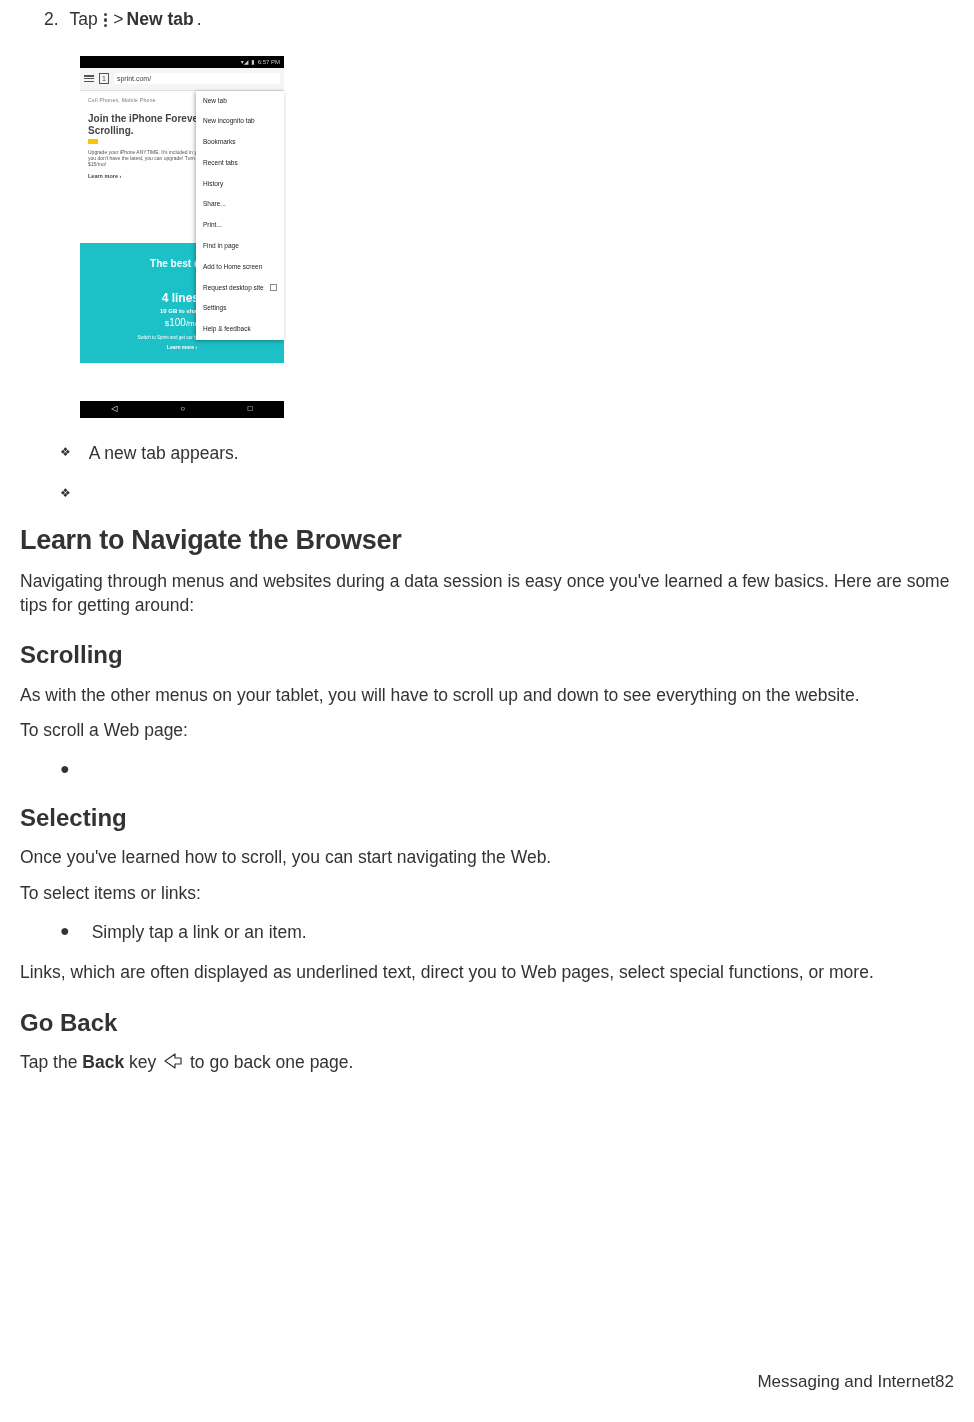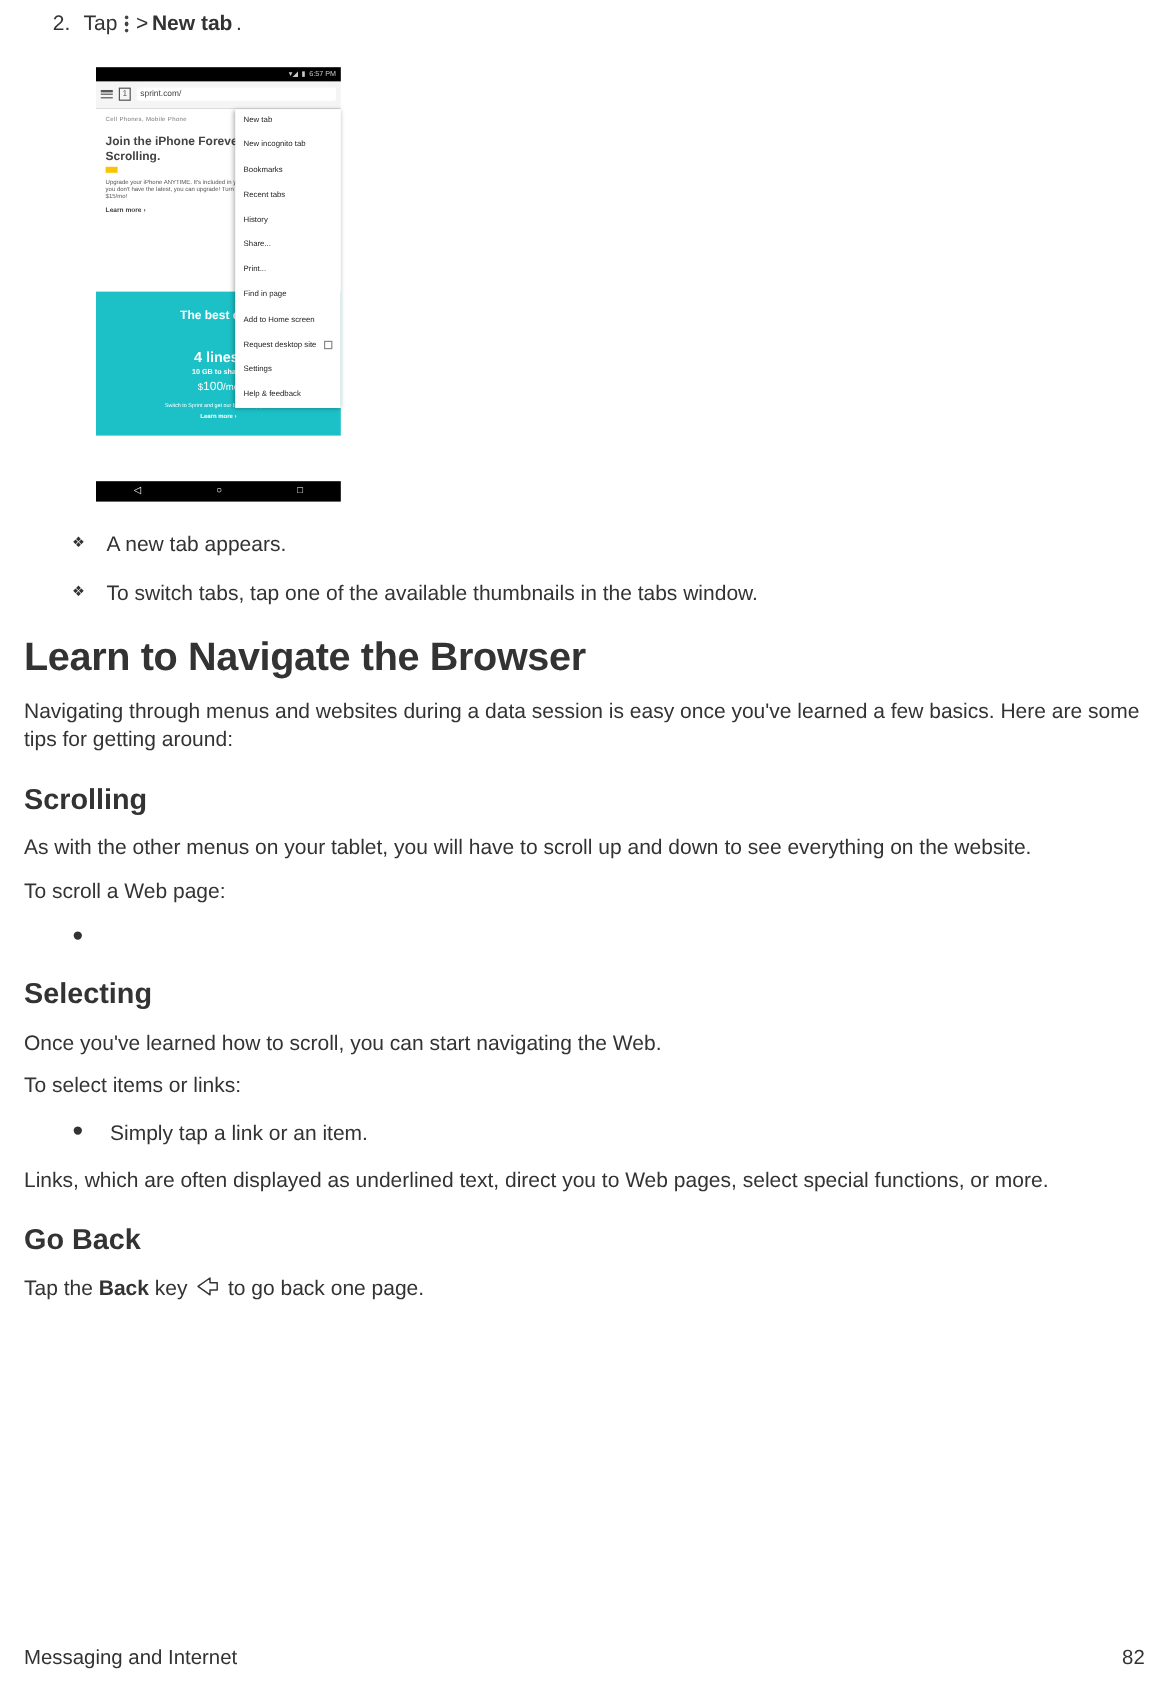--- a/index.html
+++ b/index.html
@@ -94,35 +94,35 @@
     }
     .navbar .ni { color:#fff; font-size:8px; }
     
     .diamond-list { margin: 10px 0 0 40px; }
     .diamond-item { display:flex; gap:18px; margin:18px 0; align-items:flex-start; }
     .diamond { font-size:12px; line-height:1.7; color:#333; }
     .dot-list { margin: 10px 0 0 40px; }
     .dot-item { display:flex; gap:22px; margin:16px 0; align-items:flex-start; }
     .dot { font-size:16px; line-height:1.3; color:#333; }
     h1.big {
-      font-size: 33px;
+      font-size: 27px;
       font-weight: 900;
       margin-top: 18px;
       margin-bottom: 6px;
       letter-spacing: -0.3px;
       font-family: Arial, sans-serif;
     }
     h2.sub { font-size: 24px; font-weight:700; margin-top:22px; margin-bottom:12px; }
     p.body { margin: 12px 0; }
     .back-icon {
       display:inline-block; vertical-align:middle; margin:0 2px;
     }
     .footer {
       position:absolute; bottom:28px; left:20px; right:20px;
-      display:flex; justify-content:space-between;
+      display:flex; justify-content:flex-end;
       font-size:17px;
       margin-top:12px;
     }
   </style>
 </head>
 <body>
 
 <div class="step-line">
   <span>2.</span>
   <span style="display:flex;align-items:center;gap:3px;">
@@ -200,21 +200,20 @@
   </div>
 </div>
 
 <div class="diamond-list">
   <div class="diamond-item">
     <span class="diamond">❖</span>
     <span>A new tab appears.</span>
   </div>
   <div class="diamond-item">
     <span class="diamond">❖</span>
-    <span>To switch tabs, tap one of the available thumbnails in the tabs window.</span>
   </div>
 </div>
 
 <h1 class="big">Learn to Navigate the Browser</h1>
 <p class="body">Navigating through menus and websites during a data session is easy once you've learned a few basics. Here are some tips for getting around:</p>
 
 <h2 class="sub">Scrolling</h2>
 <p class="body">As with the other menus on your tablet, you will have to scroll up and down to see everything on the website.</p>
 <p class="body">To scroll a Web page:</p>
 <div class="dot-list">

